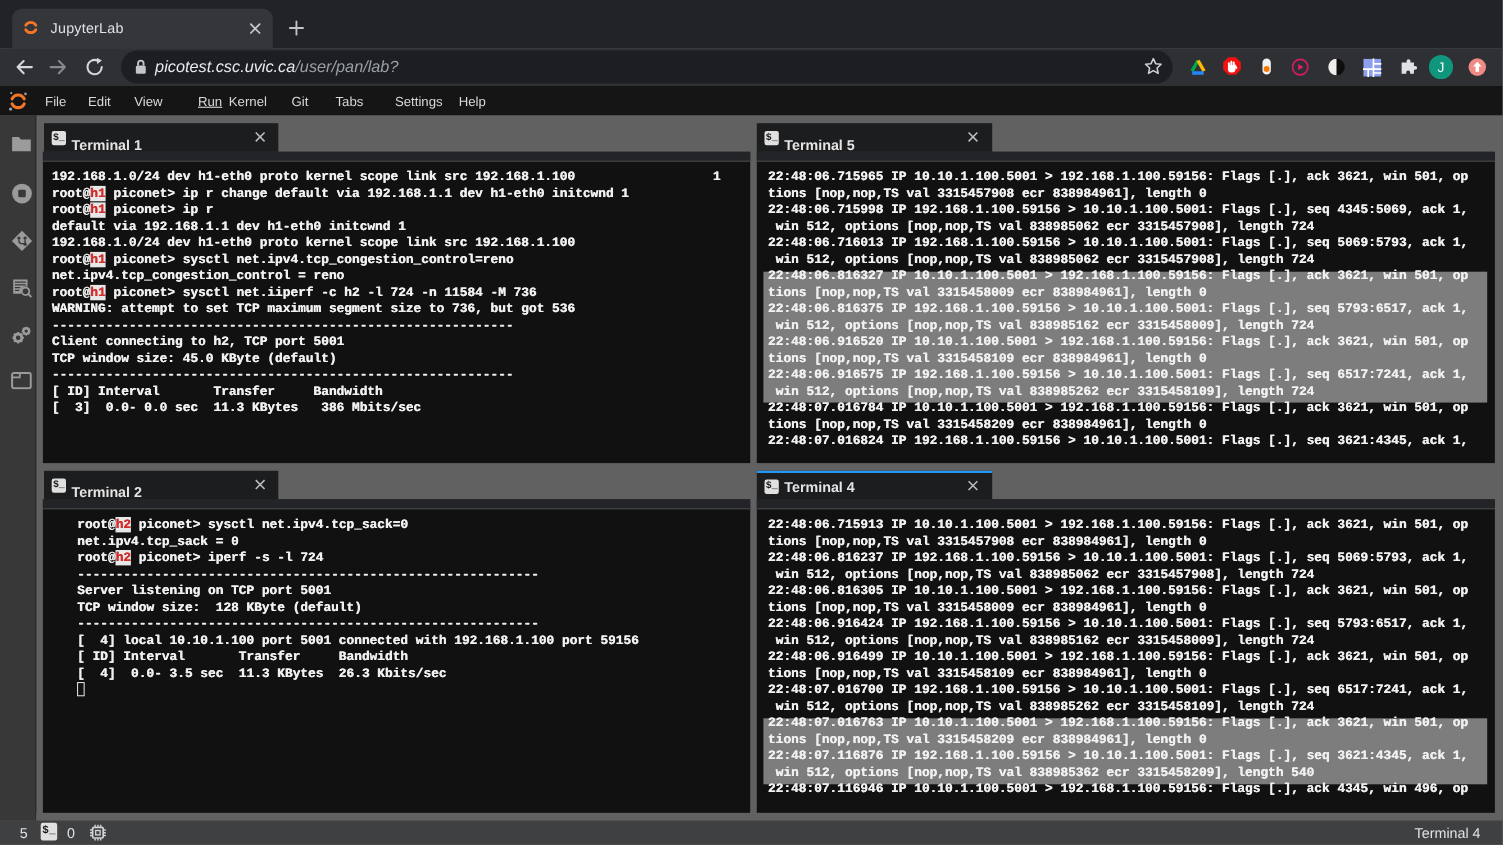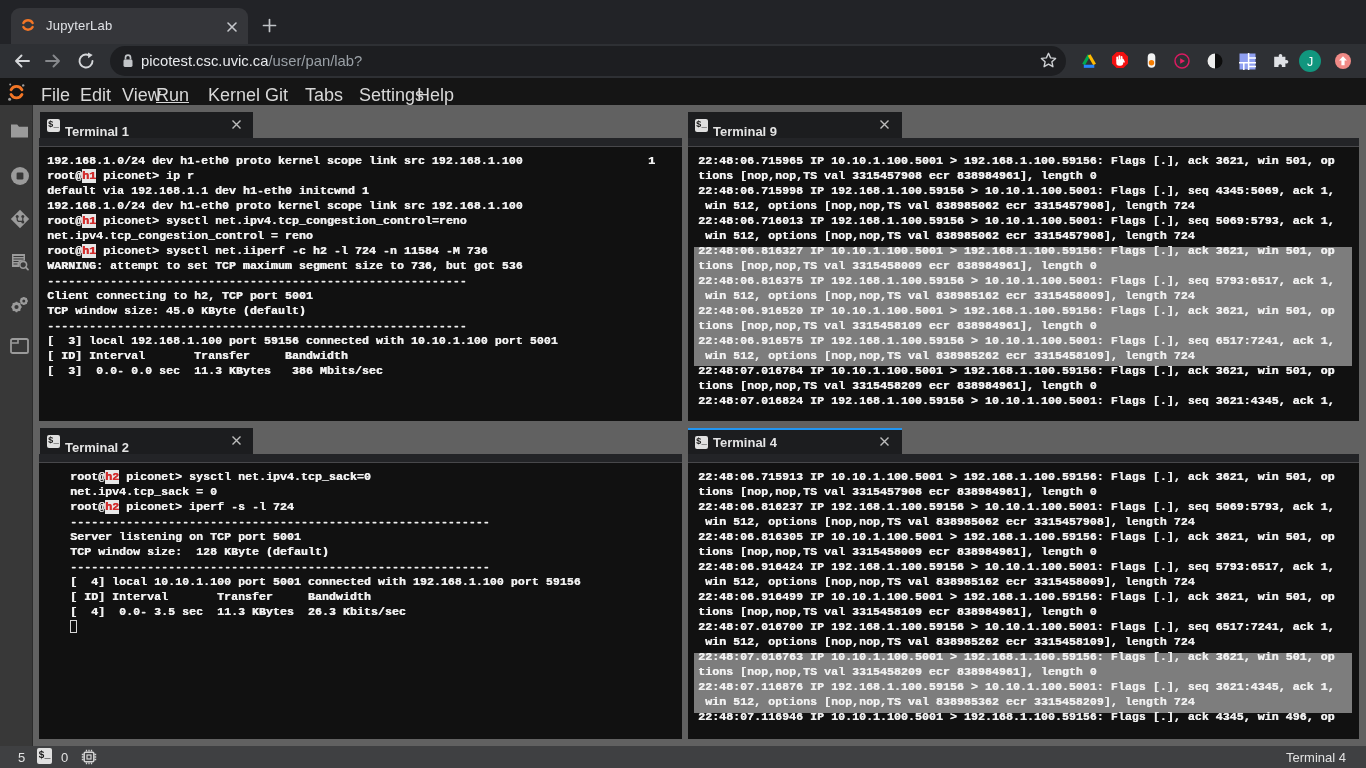--- a/index.html
+++ b/index.html
@@ -8,26 +8,26 @@
   #page { position:relative; width:1366px; height:768px; }
 
   
   #tabstrip { left:0; top:0; width:1366px; height:44px; background:#222327; }
   #tab1 { left:11px; top:8px; width:237px; height:36px; background:#35363a; border-radius:9px 9px 0 0; }
   #tabtitle { left:46px; top:18px; font-size:13px; color:#dfe1e5; letter-spacing:.2px; }
 
   
   #toolbar { left:0; top:44px; width:1366px; height:34px; background:#2e3034; }
   #omnibox { left:110px; top:46px; width:956px; height:30px; border-radius:15px; background:#1d1e21; }
-  #urltext { left:141px; top:52.5px; font-size:14.8px; color:#e8eaed; }
+  #urltext { left:141px; top:52.5px; font-size:14.8px; color:#e8eaed;font-style:italic; }
   #urltext .dim { color:#9aa0a6; }
 
   
   #menubar { left:0; top:78px; width:1366px; height:27px; background:#151515; }
-  .menu { position:absolute; top:85px; font-size:18px; color:#d8d8d8; }
+  .menu { position:absolute; top:85px; font-size:12px; color:#d8d8d8; }
 
   
   #sidebar { left:0; top:105px; width:33px; height:641px; background:#383838; border-right:1px solid #2b2b2b; }
   #dock { left:33px; top:105px; width:1333px; height:641px; background:#616161; }
   .ttab { position:absolute; height:26px; background:#1c1d1f; }
   .ttab .ticon { position:absolute; left:7px; top:7px; width:13px; height:13px; background:#e0e0e0; border-radius:2px; color:#1a1a1a; font-family:"Liberation Mono",monospace; font-size:9px; font-weight:700; text-align:center; line-height:13px; }
   .ttab .tlabel { position:absolute; left:25px; top:12px; font-size:13px; font-weight:600; color:#e4e4e4; }
   .ttab .tclose { position:absolute; left:191px; top:5px; font-size:14px; color:#bdbdbd; }
   .tcontent { position:absolute; background:#111111; }
   .tband { position:absolute; left:0; top:0; right:0; height:8.5px; background:#232427; border-bottom:1.5px solid #48484b; }
@@ -165,21 +165,21 @@
       <path d="M4.0 7.8 A6.1 6.1 0 0 1 15.0 7.8" stroke="#f37626" stroke-width="2.8" fill="none" stroke-linecap="round"></path>
       <path d="M4.0 12.4 A6.1 6.1 0 0 0 15.0 12.4" stroke="#f37626" stroke-width="2.8" fill="none" stroke-linecap="round"></path>
       <circle cx="3.2" cy="2.6" r="1" fill="#9e9e9e"></circle>
       <circle cx="16.2" cy="3.4" r="1.2" fill="#9e9e9e"></circle>
       <circle cx="2.6" cy="17.2" r="1.5" fill="#9e9e9e"></circle>
     </svg>
   </div>
   <div class="menu" style="left:41px;">File</div>
   <div class="menu" style="left:80px;">Edit</div>
   <div class="menu" style="left:122px;">View</div>
-  <div class="menu" style="left:156px;text-decoration:underline;">Run</div>
+  <div class="menu" style="left:180px;text-decoration:underline;">Run</div>
   <div class="menu" style="left:208px;">Kernel</div>
   <div class="menu" style="left:265px;">Git</div>
   <div class="menu" style="left:305px;">Tabs</div>
   <div class="menu" style="left:347px;margin-left:12px;">Settings</div>
   <div class="menu" style="left:417px;">Help</div>
 
   <div class="abs" id="dock"></div>
   <div class="abs" id="sidebar"></div>
 
   <div class="abs" style="left:10px;top:123px;width:19px;height:16px;">
@@ -232,32 +232,32 @@
       <span class="tlabel">Terminal 1</span>
     <span class="tclose"><svg width="11" height="11" viewBox="0 0 11 11">
           <path d="M1.5 1.5 L9.5 9.5 M9.5 1.5 L1.5 9.5" stroke="#bdbdbd" stroke-width="1.4"></path>
         </svg></span>
   </div>
   <div class="tcontent" style="left:39px;top:138px;width:643px;height:283px;">
     <div class="tband"></div>
   </div>
   <div class="term" style="left:47px;top:154px;">
 <div>192.168.1.0/24 dev h1-eth0 proto kernel scope link src 192.168.1.100</div>
+<div>root@<span class="hl">h1</span> piconet&gt; ip r change default via 192.168.1.1 dev h1-eth0 initcwnd 1</div>
 <div>root@<span class="hl">h1</span> piconet&gt; ip r</div>
 <div>default via 192.168.1.1 dev h1-eth0 initcwnd 1</div>
 <div>192.168.1.0/24 dev h1-eth0 proto kernel scope link src 192.168.1.100</div>
 <div>root@<span class="hl">h1</span> piconet&gt; sysctl net.ipv4.tcp_congestion_control=reno</div>
 <div>net.ipv4.tcp_congestion_control = reno</div>
 <div>root@<span class="hl">h1</span> piconet&gt; sysctl net.iiperf -c h2 -l 724 -n 11584 -M 736</div>
 <div>WARNING: attempt to set TCP maximum segment size to 736, but got 536</div>
 <div>------------------------------------------------------------</div>
 <div>Client connecting to h2, TCP port 5001</div>
 <div>TCP window size: 45.0 KByte (default)</div>
 <div>------------------------------------------------------------</div>
-<div>[  3] local 192.168.1.100 port 59156 connected with 10.10.1.100 port 5001</div>
 <div>[ ID] Interval       Transfer     Bandwidth</div>
 <div>[  3]  0.0- 0.0 sec  11.3 KBytes   386 Mbits/sec</div>
   </div>
   <div class="term" style="left:648px;top:154px;">1</div>
 
   <div class="ttab" style="left:40px;top:428px;width:213px;">
     <span class="ticon">$_</span>
       <span class="tlabel">Terminal 2</span>
     <span class="tclose"><svg width="11" height="11" viewBox="0 0 11 11">
           <path d="M1.5 1.5 L9.5 9.5 M9.5 1.5 L1.5 9.5" stroke="#bdbdbd" stroke-width="1.4"></path>
@@ -275,21 +275,21 @@
 <div>TCP window size:  128 KByte (default)</div>
 <div>------------------------------------------------------------</div>
 <div>[  4] local 10.10.1.100 port 5001 connected with 192.168.1.100 port 59156</div>
 <div>[ ID] Interval       Transfer     Bandwidth</div>
 <div>[  4]  0.0- 3.5 sec  11.3 KBytes  26.3 Kbits/sec</div>
 <div><span class="cur"></span></div>
   </div>
 
   <div class="ttab" style="left:688px;top:112px;width:214px;">
     <span class="ticon">$_</span>
-      <span class="tlabel">Terminal 9</span>
+      <span class="tlabel">Terminal 5</span>
     <span class="tclose"><svg width="11" height="11" viewBox="0 0 11 11">
           <path d="M1.5 1.5 L9.5 9.5 M9.5 1.5 L1.5 9.5" stroke="#bdbdbd" stroke-width="1.4"></path>
         </svg></span>
   </div>
   <div class="tcontent" style="left:688px;top:138px;width:671px;height:283px;">
     <div class="tband"></div>
   </div>
   <div class="sel" style="left:694px;top:247px;width:658px;height:119px;"></div>
   <div class="term" style="left:698px;top:154px;">
 <div>22:48:06.715965 IP 10.10.1.100.5001 &gt; 192.168.1.100.59156: Flags [.], ack 3621, win 501, op</div>
@@ -331,21 +331,21 @@
 <div>tions [nop,nop,TS val 3315458009 ecr 838984961], length 0</div>
 <div>22:48:06.916424 IP 192.168.1.100.59156 &gt; 10.10.1.100.5001: Flags [.], seq 5793:6517, ack 1,</div>
 <div> win 512, options [nop,nop,TS val 838985162 ecr 3315458009], length 724</div>
 <div>22:48:06.916499 IP 10.10.1.100.5001 &gt; 192.168.1.100.59156: Flags [.], ack 3621, win 501, op</div>
 <div>tions [nop,nop,TS val 3315458109 ecr 838984961], length 0</div>
 <div>22:48:07.016700 IP 192.168.1.100.59156 &gt; 10.10.1.100.5001: Flags [.], seq 6517:7241, ack 1,</div>
 <div> win 512, options [nop,nop,TS val 838985262 ecr 3315458109], length 724</div>
 <div>22:48:07.016763 IP 10.10.1.100.5001 &gt; 192.168.1.100.59156: Flags [.], ack 3621, win 501, op</div>
 <div>tions [nop,nop,TS val 3315458209 ecr 838984961], length 0</div>
 <div>22:48:07.116876 IP 192.168.1.100.59156 &gt; 10.10.1.100.5001: Flags [.], seq 3621:4345, ack 1,</div>
-<div> win 512, options [nop,nop,TS val 838985362 ecr 3315458209], length 724</div>
+<div> win 512, options [nop,nop,TS val 838985362 ecr 3315458209], length 540</div>
 <div>22:48:07.116946 IP 10.10.1.100.5001 &gt; 192.168.1.100.59156: Flags [.], ack 4345, win 496, op</div>
   </div>
 
   <div class="abs" id="statusstrip"></div>
   <div class="abs" id="statusbar"></div>
   <div class="sbtext" style="left:18px;top:750px;">5</div>
   <div class="abs" style="left:37px;top:748px;width:15px;height:16px;background:#e0e0e0;border-radius:2px;color:#1a1a1a;font-family:'Liberation Mono',monospace;font-size:10px;font-weight:700;text-align:center;line-height:16px;">$_</div>
   <div class="sbtext" style="left:61px;top:750px;">0</div>
   <div class="abs" style="left:81px;top:749px;width:16px;height:16px;">
     <svg width="16" height="16" viewBox="0 0 16 16">

